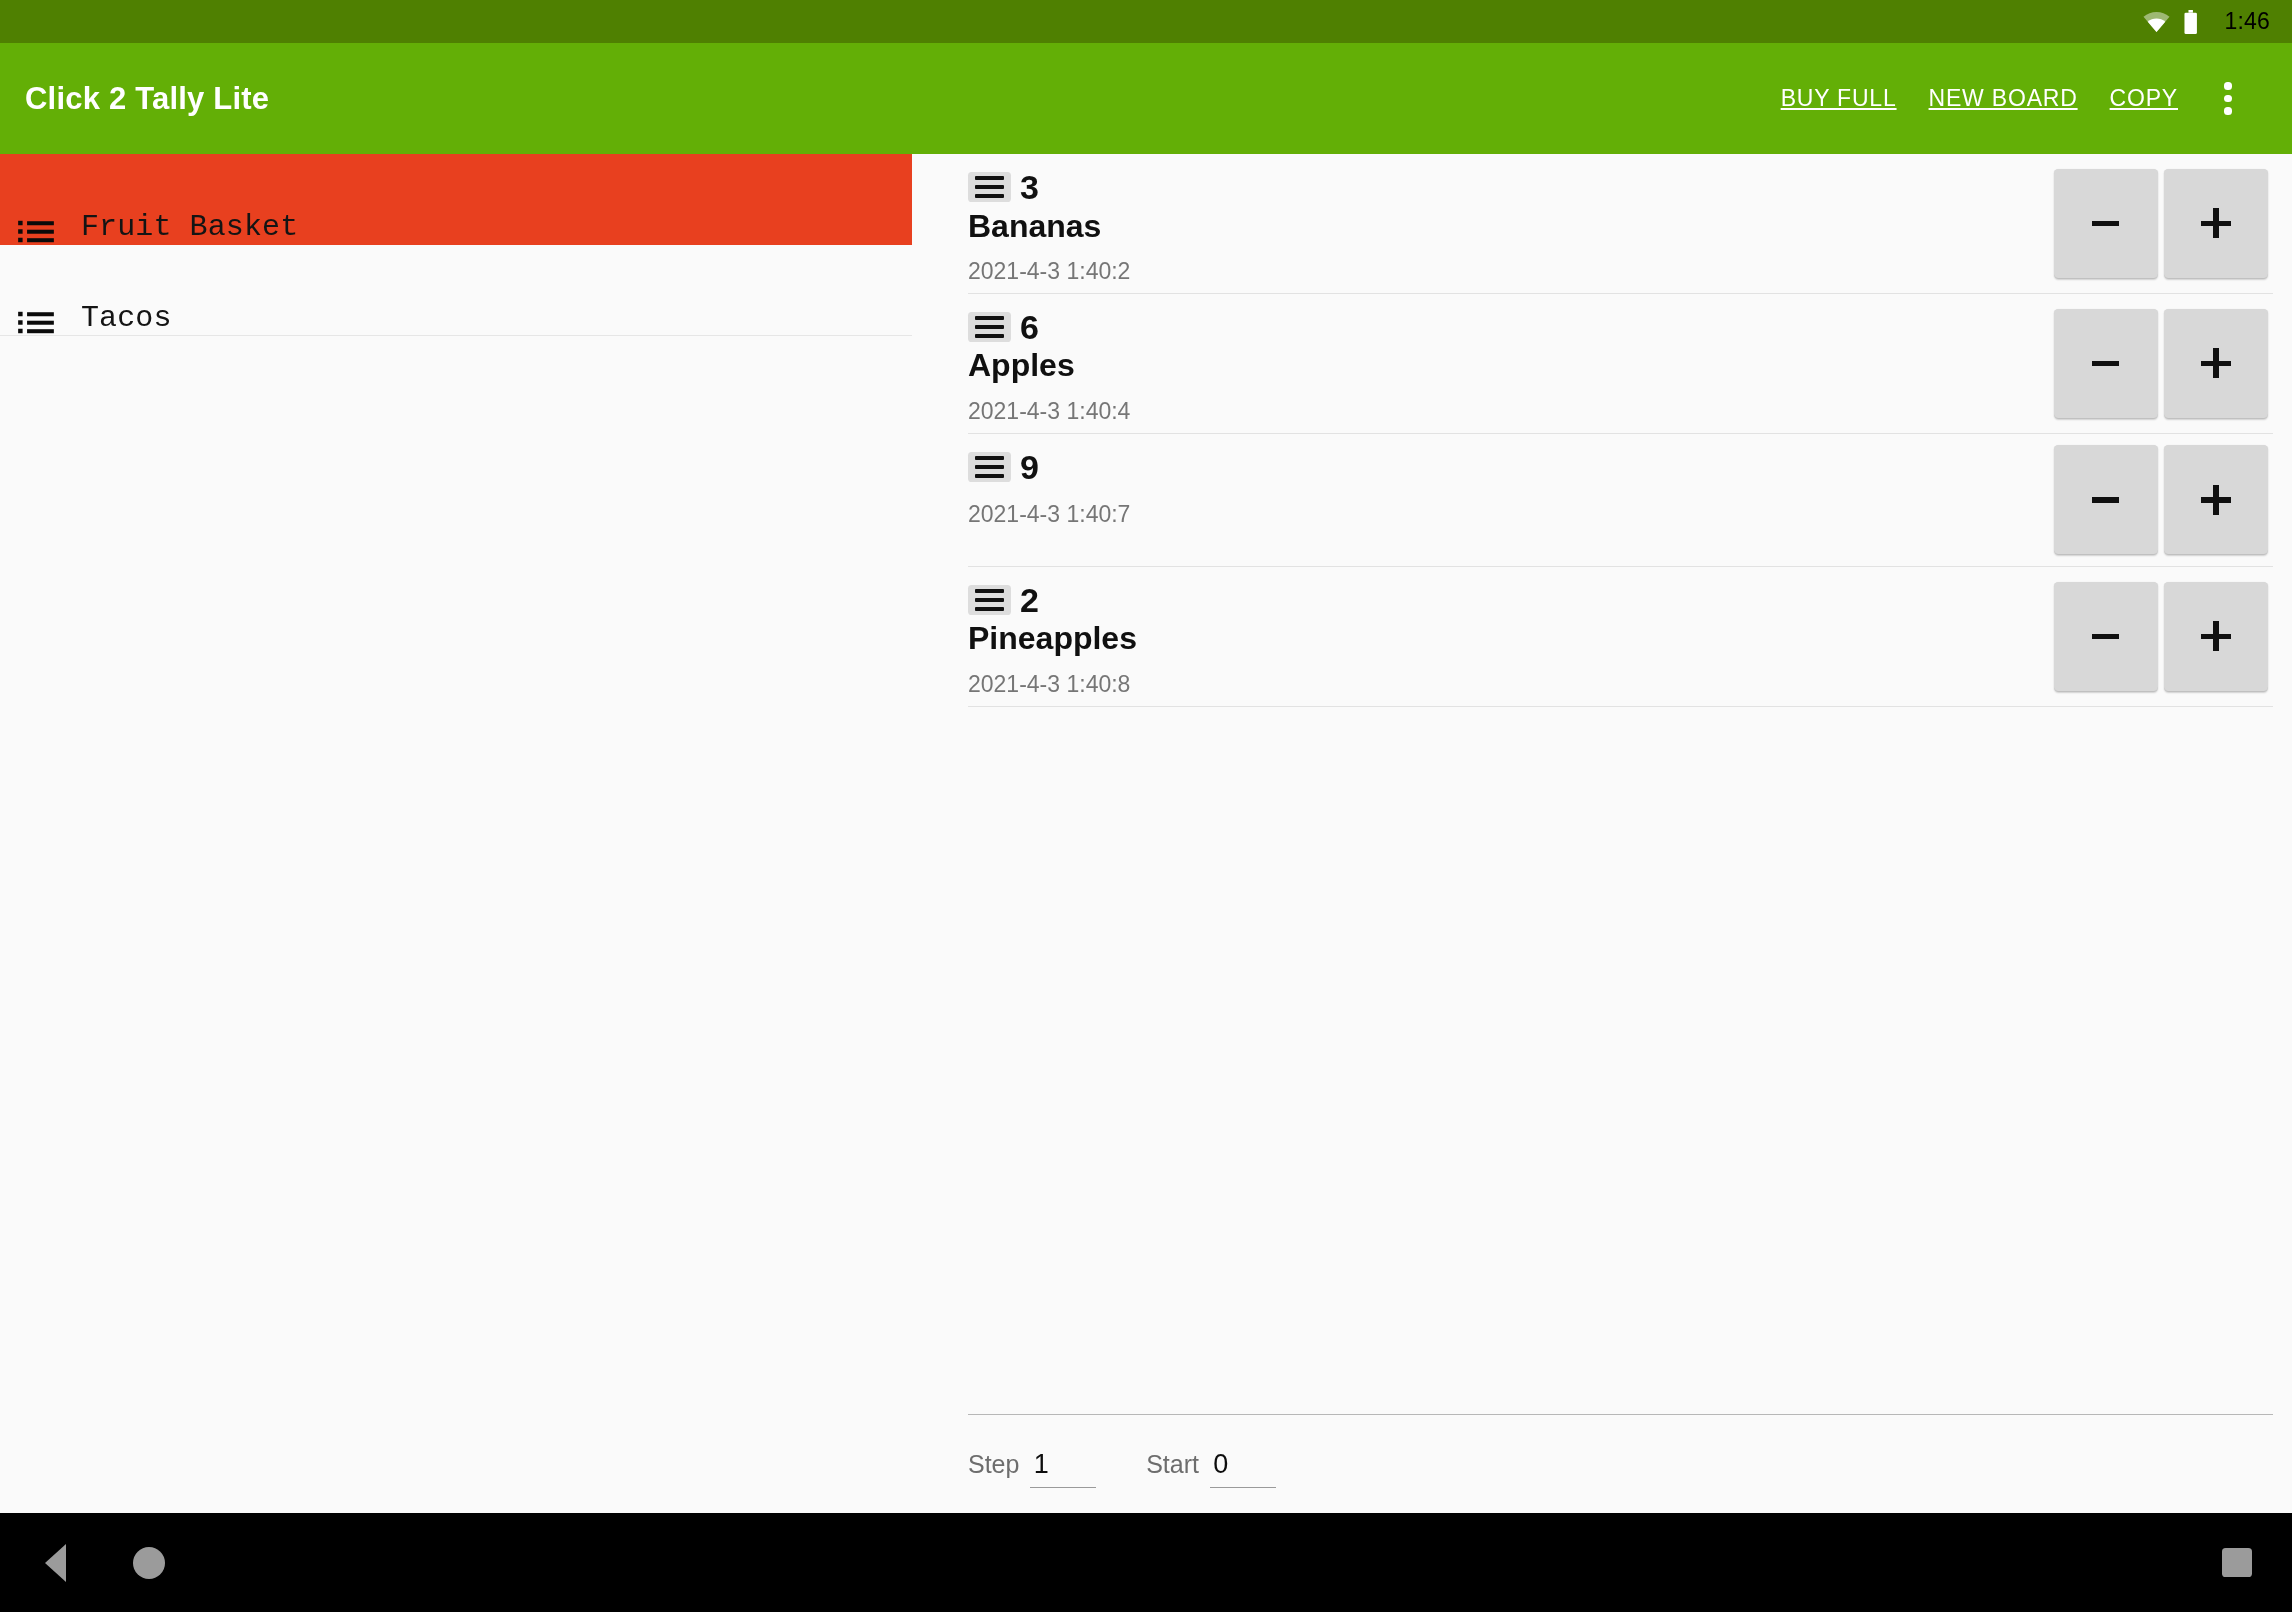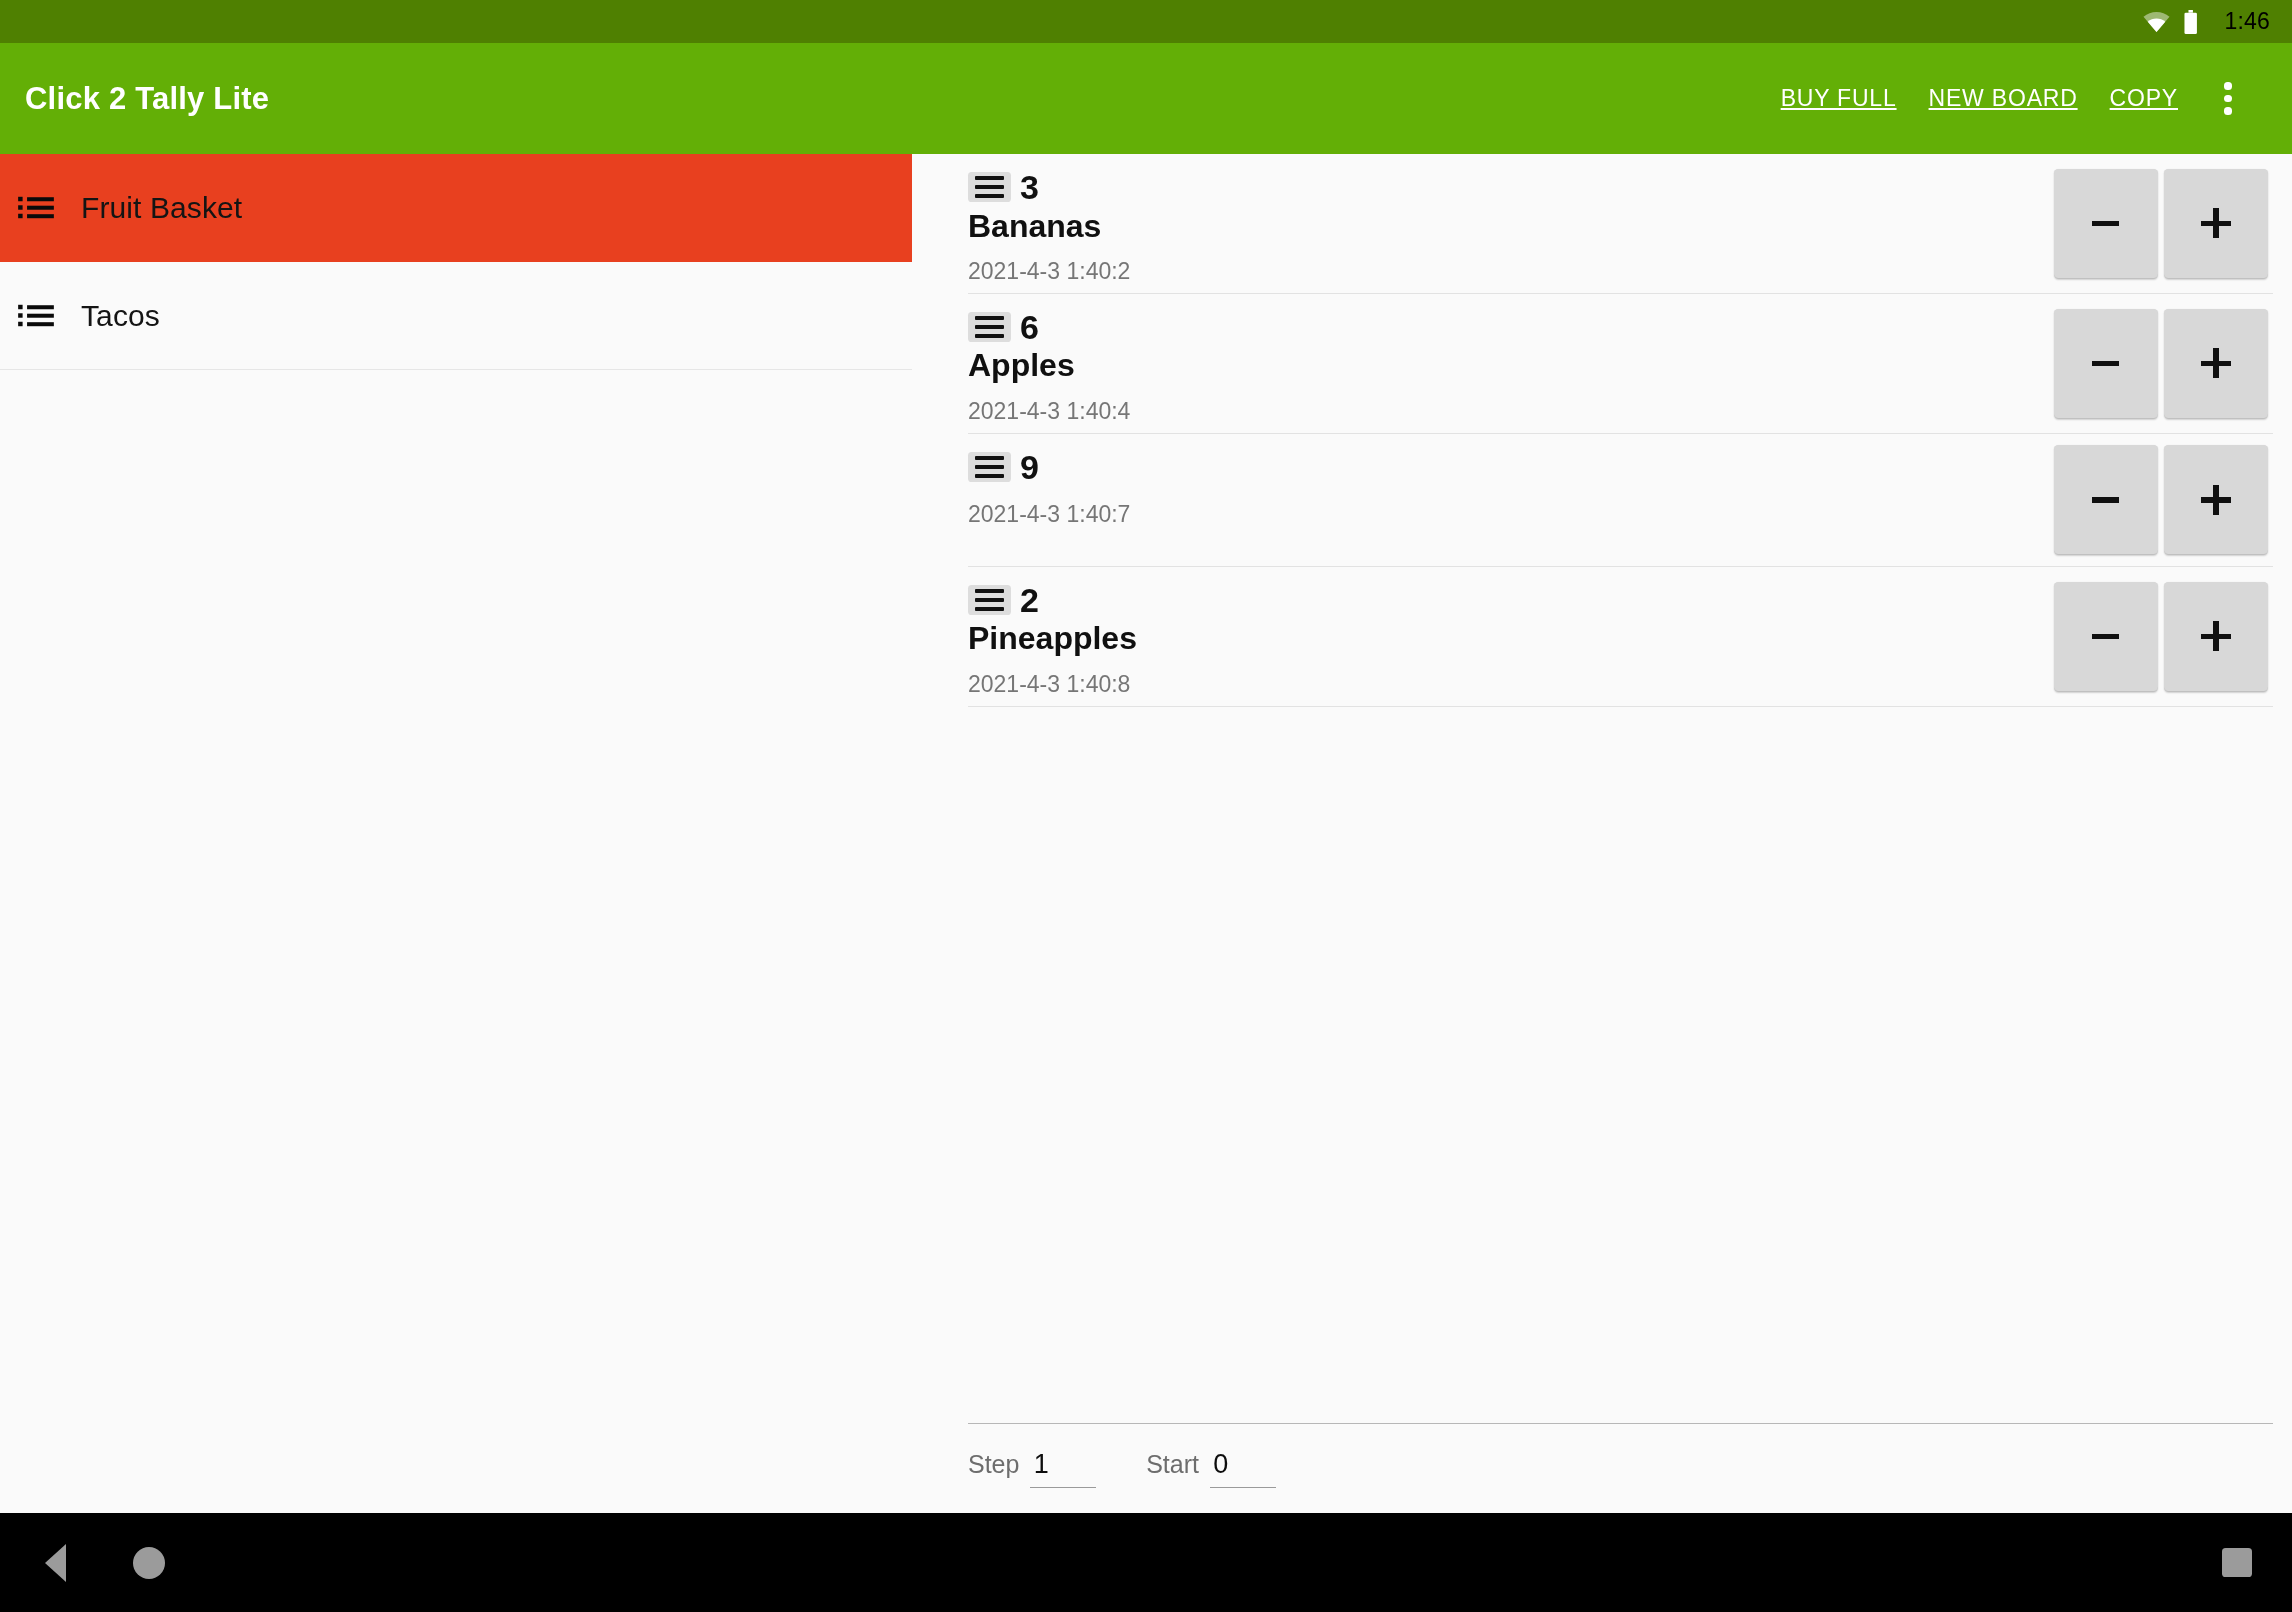--- a/index.html
+++ b/index.html
@@ -104,27 +104,28 @@
 
   
   .sidebar {
     width: 912px;
     flex: 0 0 912px;
     background: #fafafa;
     padding-top: 0;
     box-shadow: 0.9px 0 0 rgba(0,0,0,0.04);
   }
   .board-item {
-    height: 108px;
-    display: flex;
-    align-items: center;
+    height: 91px;
+    display: flex;
+    align-items: flex-end;
     padding-left: 18px;
     cursor: pointer;
     border-bottom: 0.9px solid #e6e6e6;
     background: #fafafa;
+    font-family: Liberation Mono, monospace;
   }
   .board-item.selected {
     background: #e8401f;
     border-bottom: 0.9px solid #e8401f;
   }
   .list-icon {
     width: 36px; height: 25px;
     flex: 0 0 36px;
     margin-right: 27px;
     display: block;
@@ -253,21 +254,21 @@
   }
 
   
   .panel-spacer { flex: 1 1 auto; min-height: 0; }
 
   .footer-bar {
     flex: 0 0 auto;
     border-top: 0.9px solid #b7b7b7;
     display: flex;
     align-items: center;
-    padding-top: 25px;
+    padding-top: 34px;
     padding-bottom: 25px;
     padding-right: 3.6px;
   }
   .field-group {
     display: flex;
     align-items: baseline;
     margin-right: 50px;
   }
   .field-label {
     font-size: 25px;

